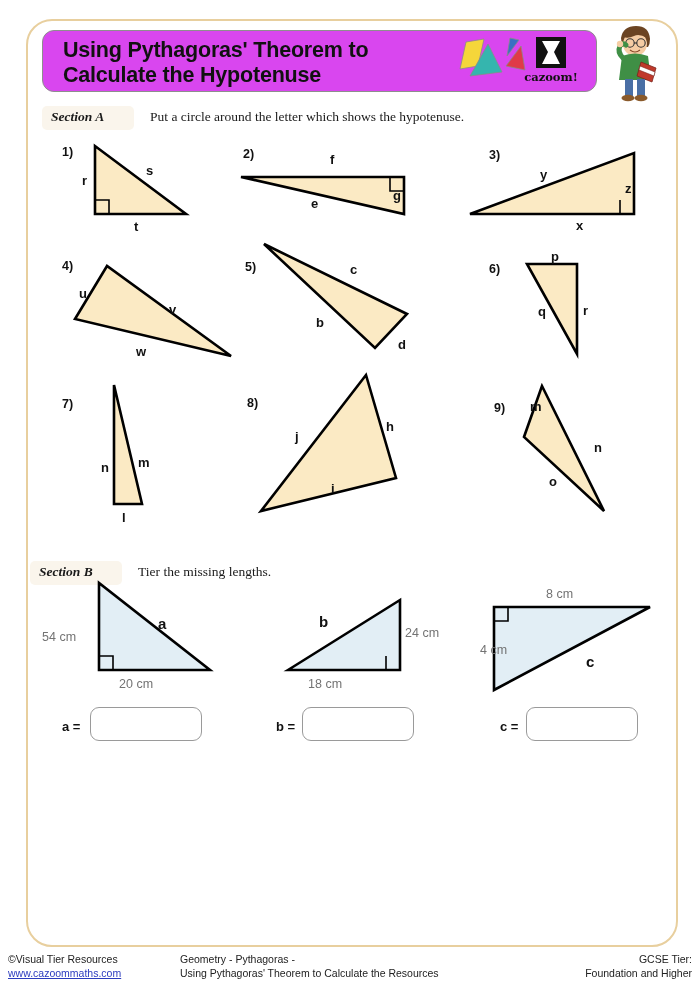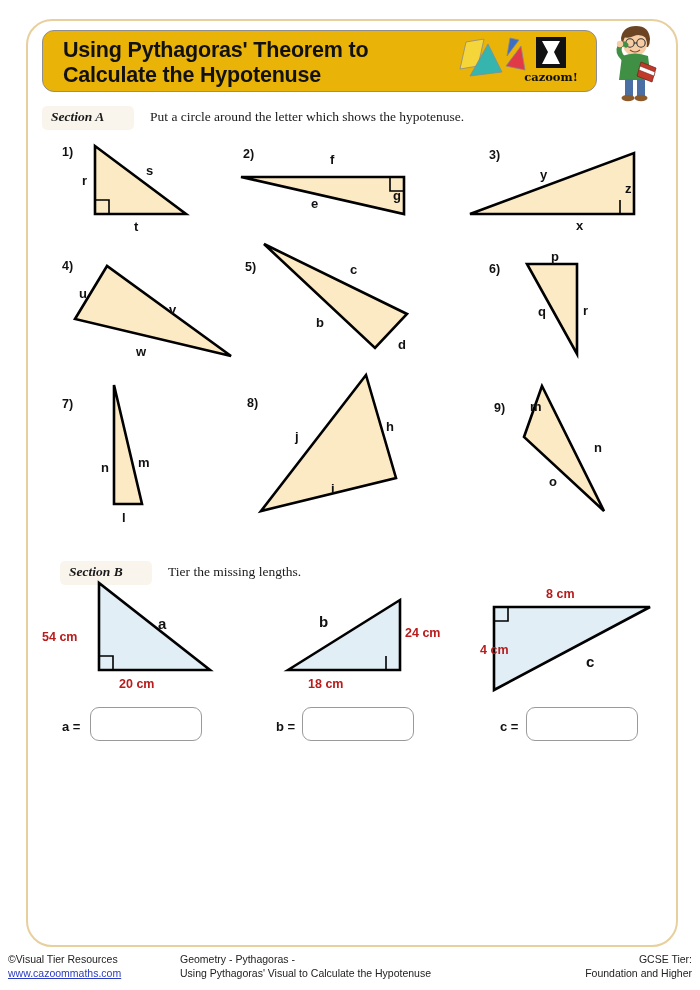--- a/index.html
+++ b/index.html
@@ -23,21 +23,21 @@
     width: 652px; height: 928px;
     border: 2px solid #e8cf9e;
     border-radius: 26px;
     background: #ffffff;
   }
   
   .title-box {
     position: absolute;
     left: 42px; top: 30px;
     width: 555px; height: 62px;
-    background: #eab308;
+    background: #d946ef;
     border: 1.6px solid #8e8e8e;
     border-radius: 12px;
   }
   .title-text {
     position: absolute;
     left: 20px; top: 7px;
     width: 420px;
     font-size: 21.5px;
     font-weight: bold;
     line-height: 25px;
@@ -101,22 +101,22 @@
   }
   .lbl {
     position: absolute;
     font-size: 13px;
     font-weight: bold;
     color: #111;
   }
   .lbl-cm {
     position: absolute;
     font-size: 12.5px;
-    font-weight: bold;
-    color: #b91c1c;
+    font-weight: normal;
+    color: #737373;
     white-space: nowrap;
   }
   
   .ans-eq {
     position: absolute;
     font-size: 13px;
     font-weight: bold;
     color: #111;
   }
   .ans-box {
@@ -200,21 +200,21 @@
       <ellipse cx="37" cy="76" rx="6.5" ry="3.2" fill="#8a5a2b"></ellipse>
     </svg>
   </div>
 
   <div class="section-head" style="left:42px; top:106px; width:560px;">
     <div class="section-pill"></div>
     <div class="section-label">Section A</div>
     <div class="section-instr">Put a circle around the letter which shows the hypotenuse.</div>
   </div>
 
-  <div class="section-head" style="left:60px; top:561px; width:560px;">
+  <div class="section-head" style="left:30px; top:561px; width:560px;">
     <div class="section-pill"></div>
     <div class="section-label">Section B</div>
     <div class="section-instr">Tier the missing lengths.</div>
   </div>
 
   <svg class="figs" viewBox="0 0 700 990">
     <g stroke="#000" stroke-width="2.6" stroke-linejoin="miter">
 
       <polygon points="95,146 95,214 186,214" fill="#fbeac4"></polygon>
       <polyline points="95,200 109,200 109,214" fill="none" stroke="#000" stroke-width="1.6"></polyline>
@@ -315,21 +315,21 @@
   <div class="ans-eq" style="left:500px; top:719px;">c =</div>
   <div class="ans-box" style="left:526px; top:707px; width:112px;"></div>
 
   <div class="footer">
     <div class="foot-left">
       <span>©Visual Tier Resources</span>
       <a class="foot-link" href="#">www.cazoommaths.com</a>
     </div>
     <div class="foot-center">
       <span>Geometry - Pythagoras -</span><br>
-      <span>Using Pythagoras' Visual to Calculate the Hypotenuse</span>
+      <span>Using Pythagoras' Theorem to Calculate the Resources</span>
     </div>
     <div class="foot-right">
       <span>GCSE Tier:</span><br>
       <span>Foundation and Higher</span>
     </div>
   </div>
 
 </div>
 
 </body></html>

